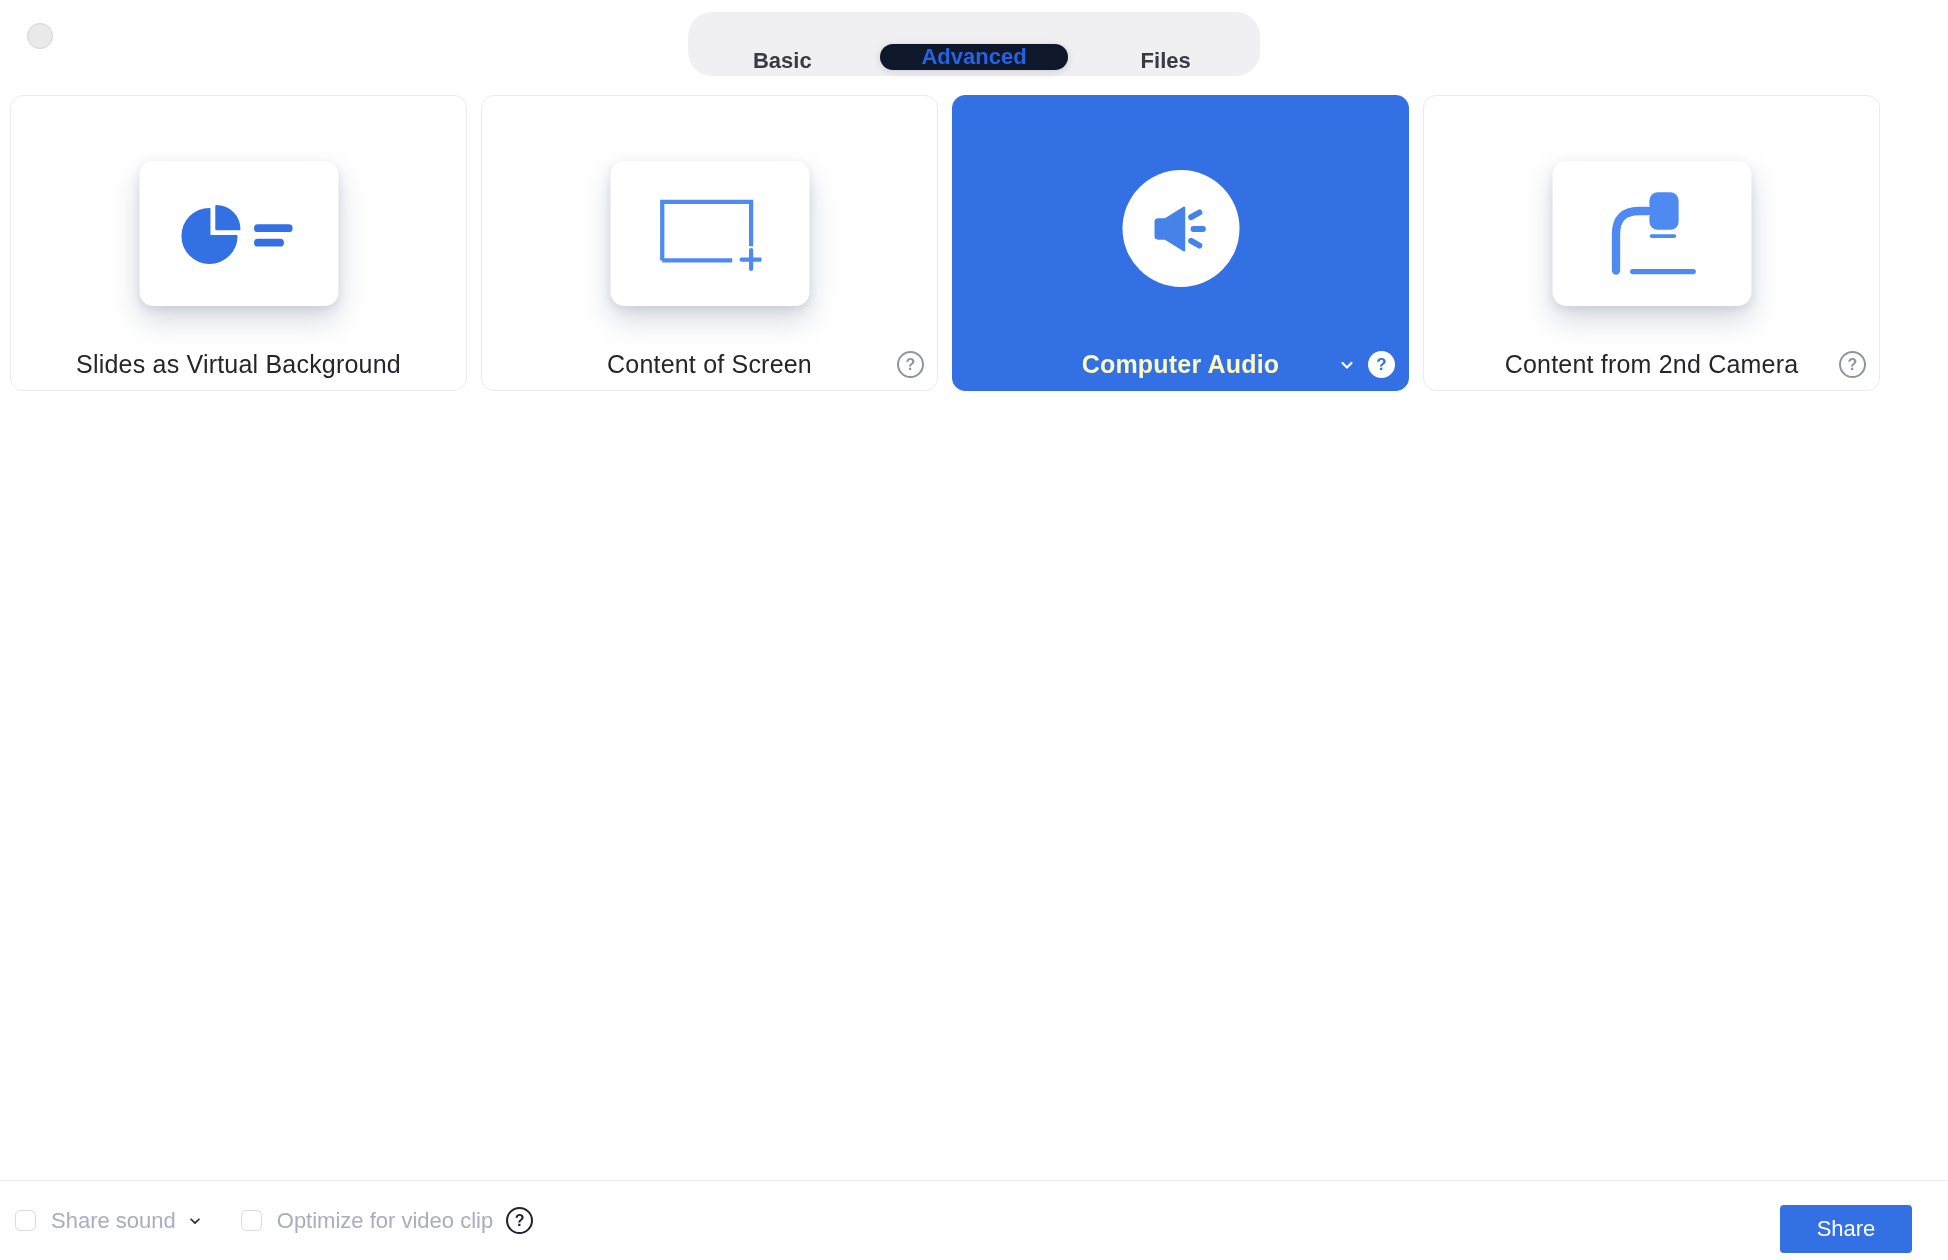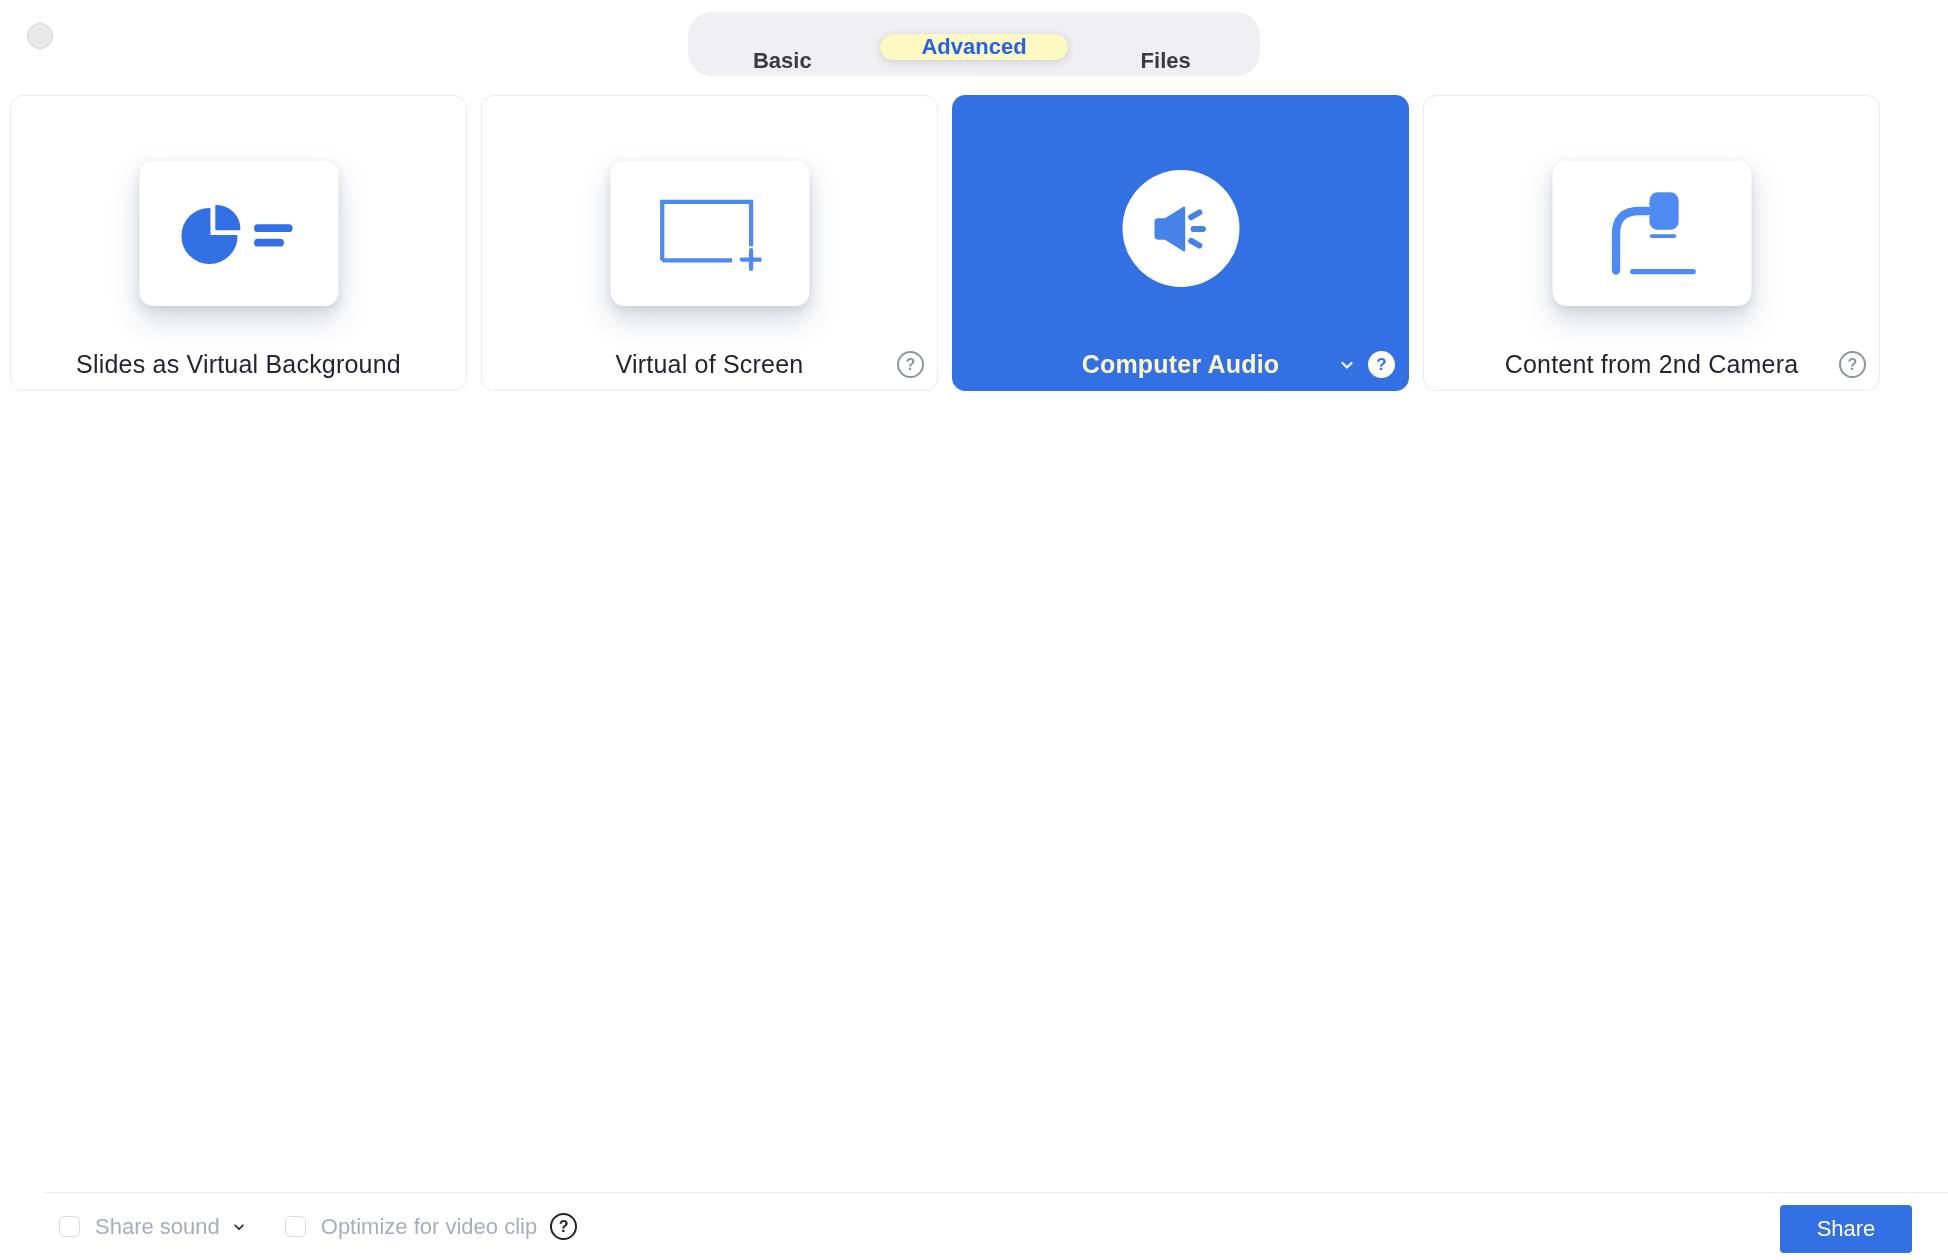--- a/index.html
+++ b/index.html
@@ -37,23 +37,23 @@
     position:absolute;left:688px;top:12px;width:572px;height:64px;
     background:var(--tabbar-bg);border-radius:24px;
     display:flex;align-items:flex-end;
   }
   .tab{
     flex:1 1 0;display:flex;align-items:center;justify-content:center;
     font-size:22px;font-weight:700;color:#3A3A45;cursor:default;
     border-radius:21px;margin:2px 0;
   }
   .tab.active{
-    background:#fef9c3;color:var(--tab-active-text);
+    background:#0f172a;color:var(--tab-active-text);
     box-shadow:0 2px 8px rgba(30,30,60,0.14), 0 0 2px rgba(30,30,60,0.08);
-    margin:16px 3px;
+    margin:6px 3px;
   }
 
   
   .grid{
     position:absolute;left:10px;top:95px;width:1896px;
     display:flex;flex-wrap:wrap;column-gap:22px;row-gap:23px;gap:14px;
   }
   .card{
     position:relative;width:457px;height:296px;background:#ffffff;
     border:1px solid var(--card-border);border-radius:13px;
@@ -96,23 +96,23 @@
     color:var(--accent-blue);font-size:17px;font-weight:700;
     display:flex;align-items:center;justify-content:center;
   }
   .card-chevron{
     position:absolute;right:52px;bottom:16px;width:18px;height:18px;
     color:#ffffff;display:flex;align-items:center;justify-content:center;
   }
 
   
   .footer{
-    position:absolute;left:0;right:0;bottom:0;height:68px;
+    position:absolute;left:0;right:0;bottom:0;height:80px;
     border-top:1px solid #ECECF1;background:#ffffff;
-    display:flex;align-items:center;padding-left:15px;margin-left:44px;
+    display:flex;align-items:center;padding-left:15px;
   }
   .checkbox{
     width:21px;height:21px;border:1.5px solid var(--checkbox-border);
     border-radius:5.5px;background:#ffffff;flex:none;
   }
   .chk-label{
     font-size:22px;color:var(--muted-label);margin-left:15px;white-space:nowrap;
   }
   .footer-chevron{
     margin-left:11px;width:16px;height:16px;color:#2B2B33;
@@ -158,21 +158,21 @@
   </div>
 
   <div class="card">
     <div class="tile">
       <svg class="icon-portion" width="104" height="76" viewBox="0 0 110 78" fill="none">
         <path d="M5,67 L5,5 L99,5 L99,52" stroke="currentColor" stroke-width="4.5"></path>
         <path d="M5,67 L79,67" stroke="currentColor" stroke-width="4.5"></path>
         <path d="M99,56 L99,76 M89,66 L109,66" stroke="currentColor" stroke-width="4.5" stroke-linecap="round"></path>
       </svg>
     </div>
-    <div class="card-label">Virtual of Screen</div>
+    <div class="card-label">Content of Screen</div>
     <div class="help-outline">?</div>
   </div>
 
   <div class="card selected">
     <div class="audio-circle">
       <svg class="icon-speaker" width="58" height="52" viewBox="0 0 48 44">
         <rect x="2" y="13" width="11" height="18" rx="3" fill="currentColor"></rect>
         <path d="M11,14 L27,4 L27,40 L11,30 Z" fill="currentColor" stroke="currentColor" stroke-width="2" stroke-linejoin="round"></path>
         <path d="M33,12 L40,8" stroke="currentColor" stroke-width="5" stroke-linecap="round"></path>
         <path d="M35,22 L43,22" stroke="currentColor" stroke-width="5" stroke-linecap="round"></path>

